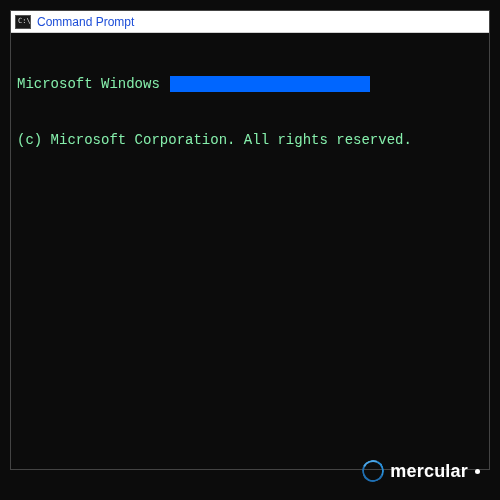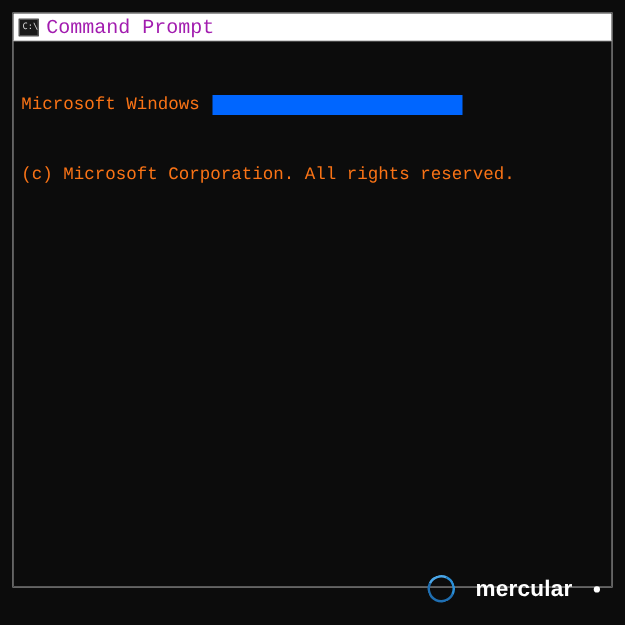--- a/index.html
+++ b/index.html
@@ -41,28 +41,27 @@
       display: flex;
       align-items: center;
       justify-content: flex-start;
       padding-left: 2px;
       color: #ddd;
       font-size: 7px;
       font-family: "Consolas", monospace;
       line-height: 1;
     }
     .title-text {
-      font-size: 16px;
-      color: #a21caf;
-      font-family: Liberation Mono, monospace;
+      font-size: 12px;
+      color: #1d4ed8;
     }
     .terminal {
       flex: 1;
       background: #0c0c0c;
-      color: #f97316;
+      color: #86efac;
       font-family: "Consolas", "Courier New", monospace;
       font-size: 14px;
       line-height: 1.35;
       padding: 4px 6px;
       white-space: pre;
       position: relative;
       overflow: hidden;
     }
     .line {
       display: flex;
@@ -87,21 +86,21 @@
       position: relative;
       top: -2px;
     }
     .spacer { height: 18px; }
     .watermark {
       position: absolute;
       right: 20px;
       bottom: 18px;
       display: flex;
       align-items: center;
-      gap: 16px;
+      gap: 6px;
       color: #ffffff;
       font-weight: 700;
       font-size: 18px;
       letter-spacing: 0.2px;
     }
     .wm-logo {
       width: 22px;
       height: 22px;
       border: 2.5px solid #1f6fb2;
       border-radius: 50%;

